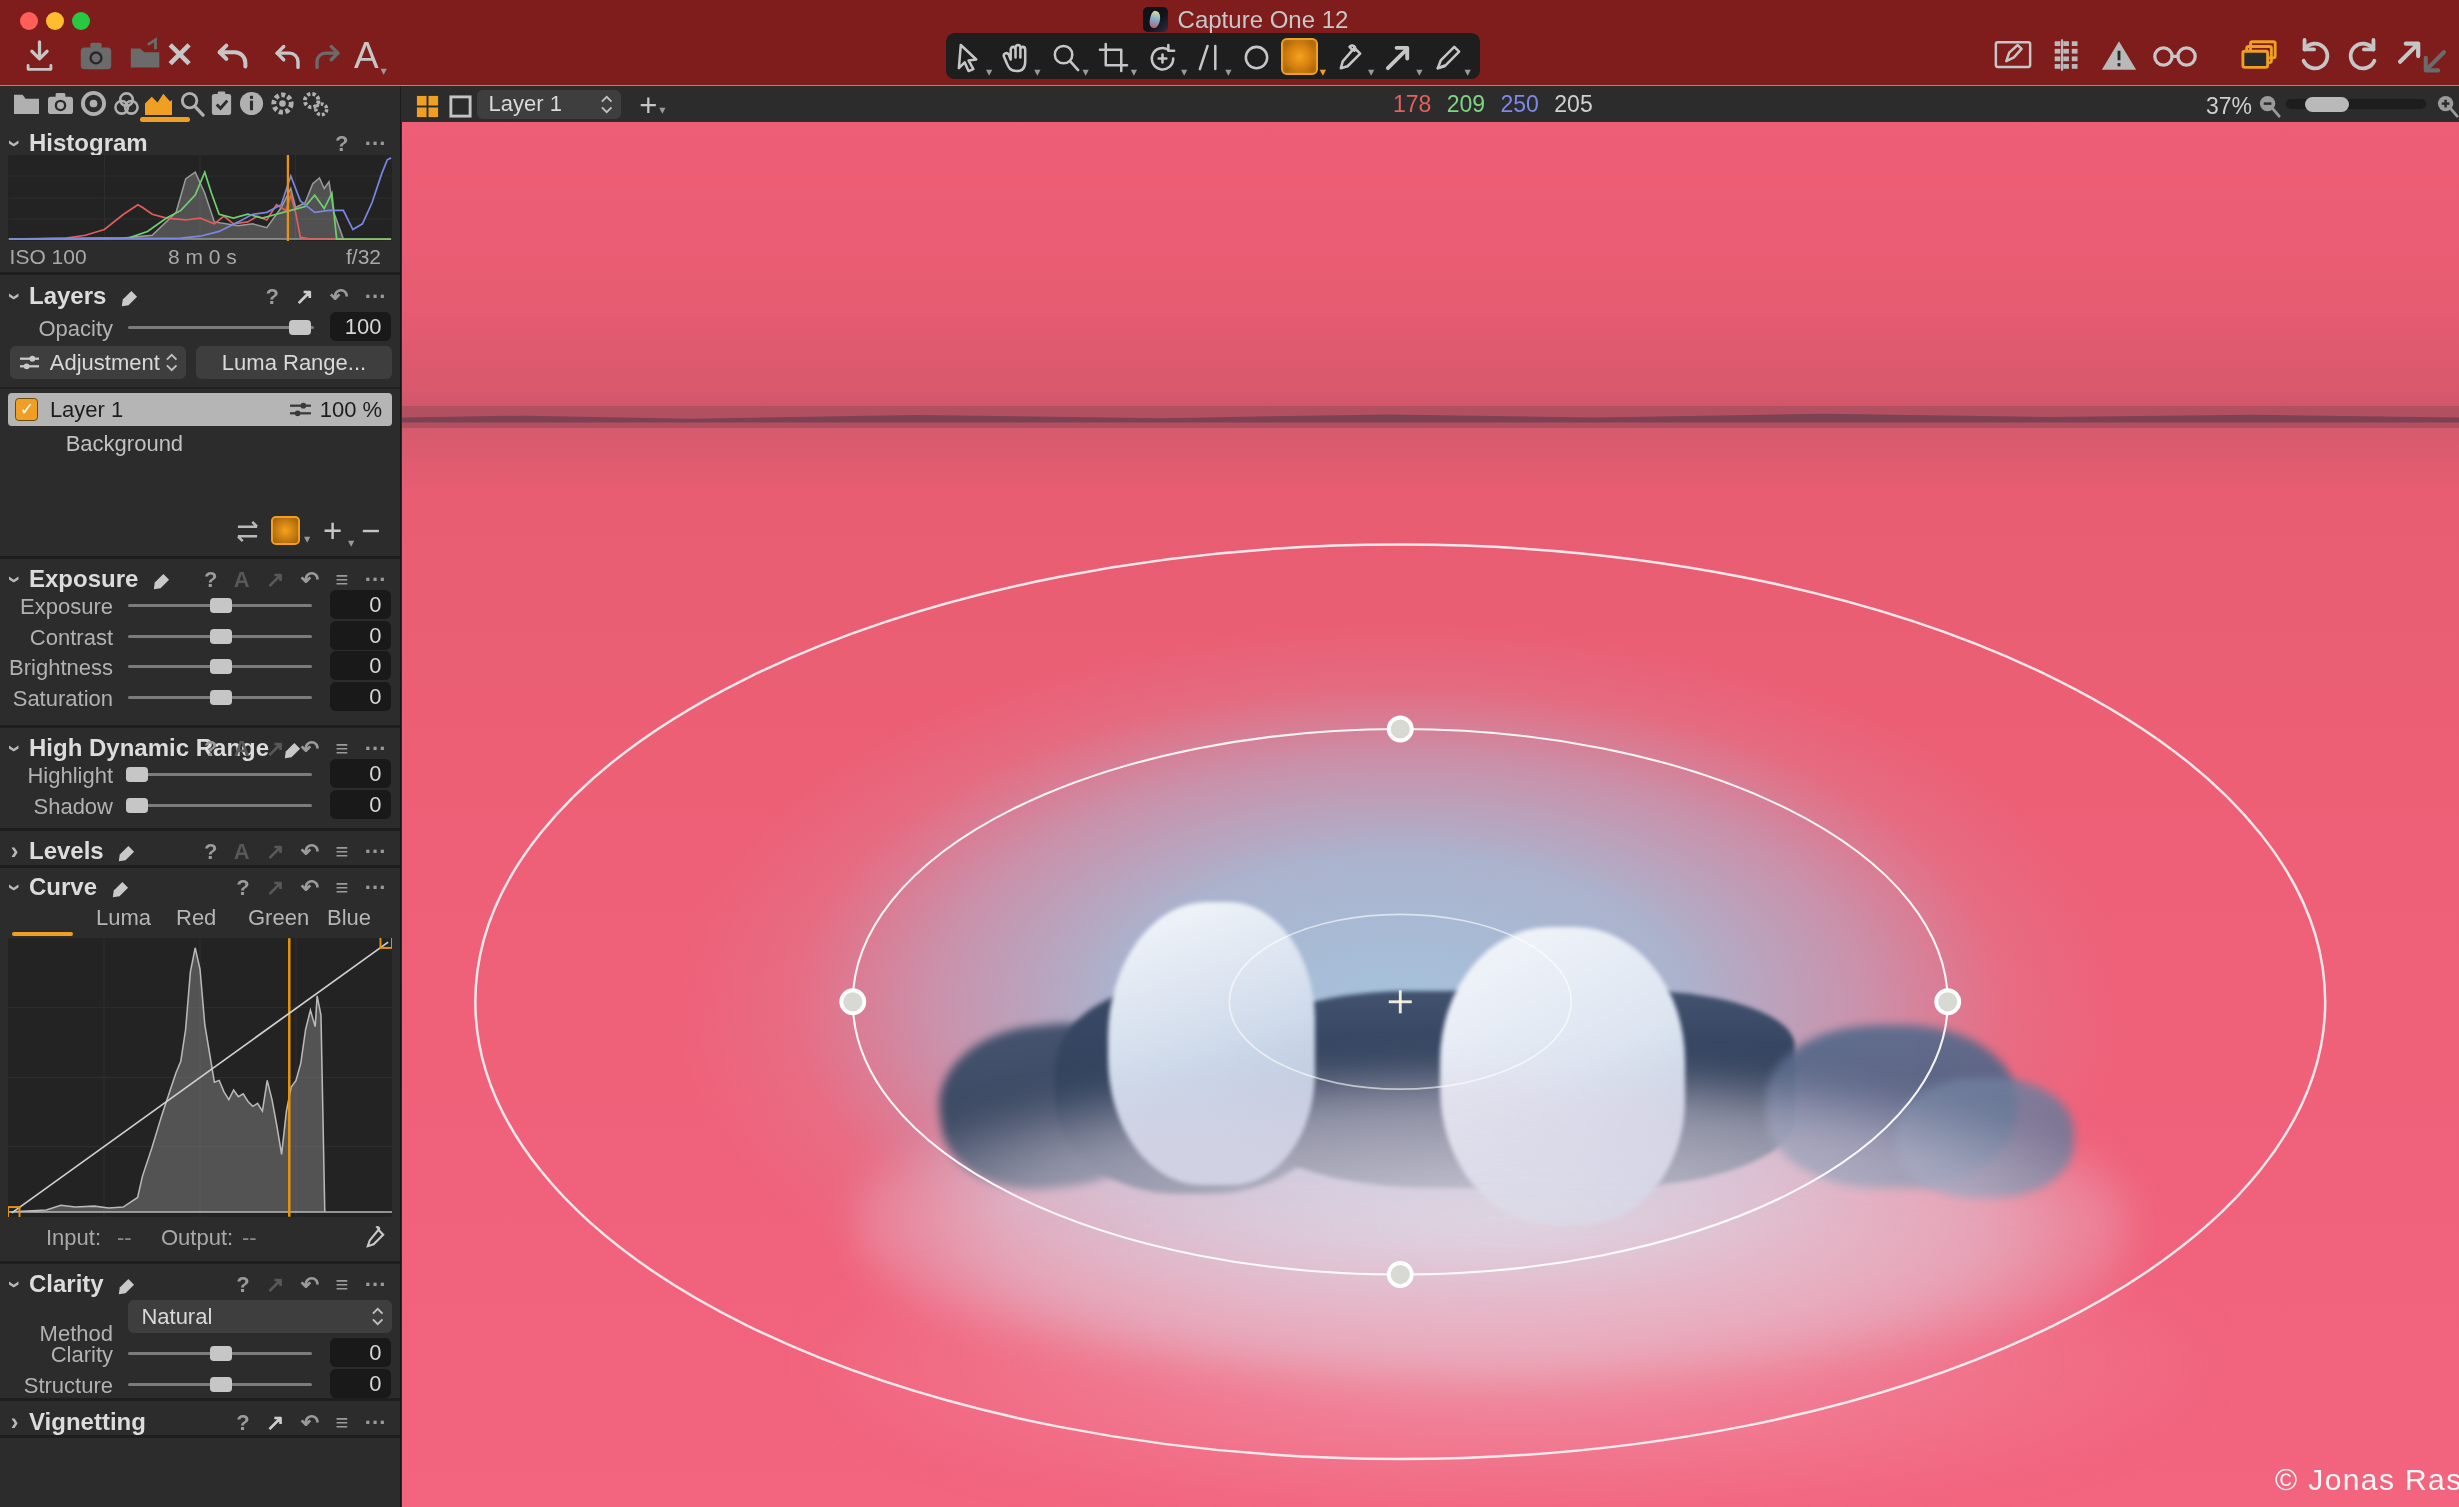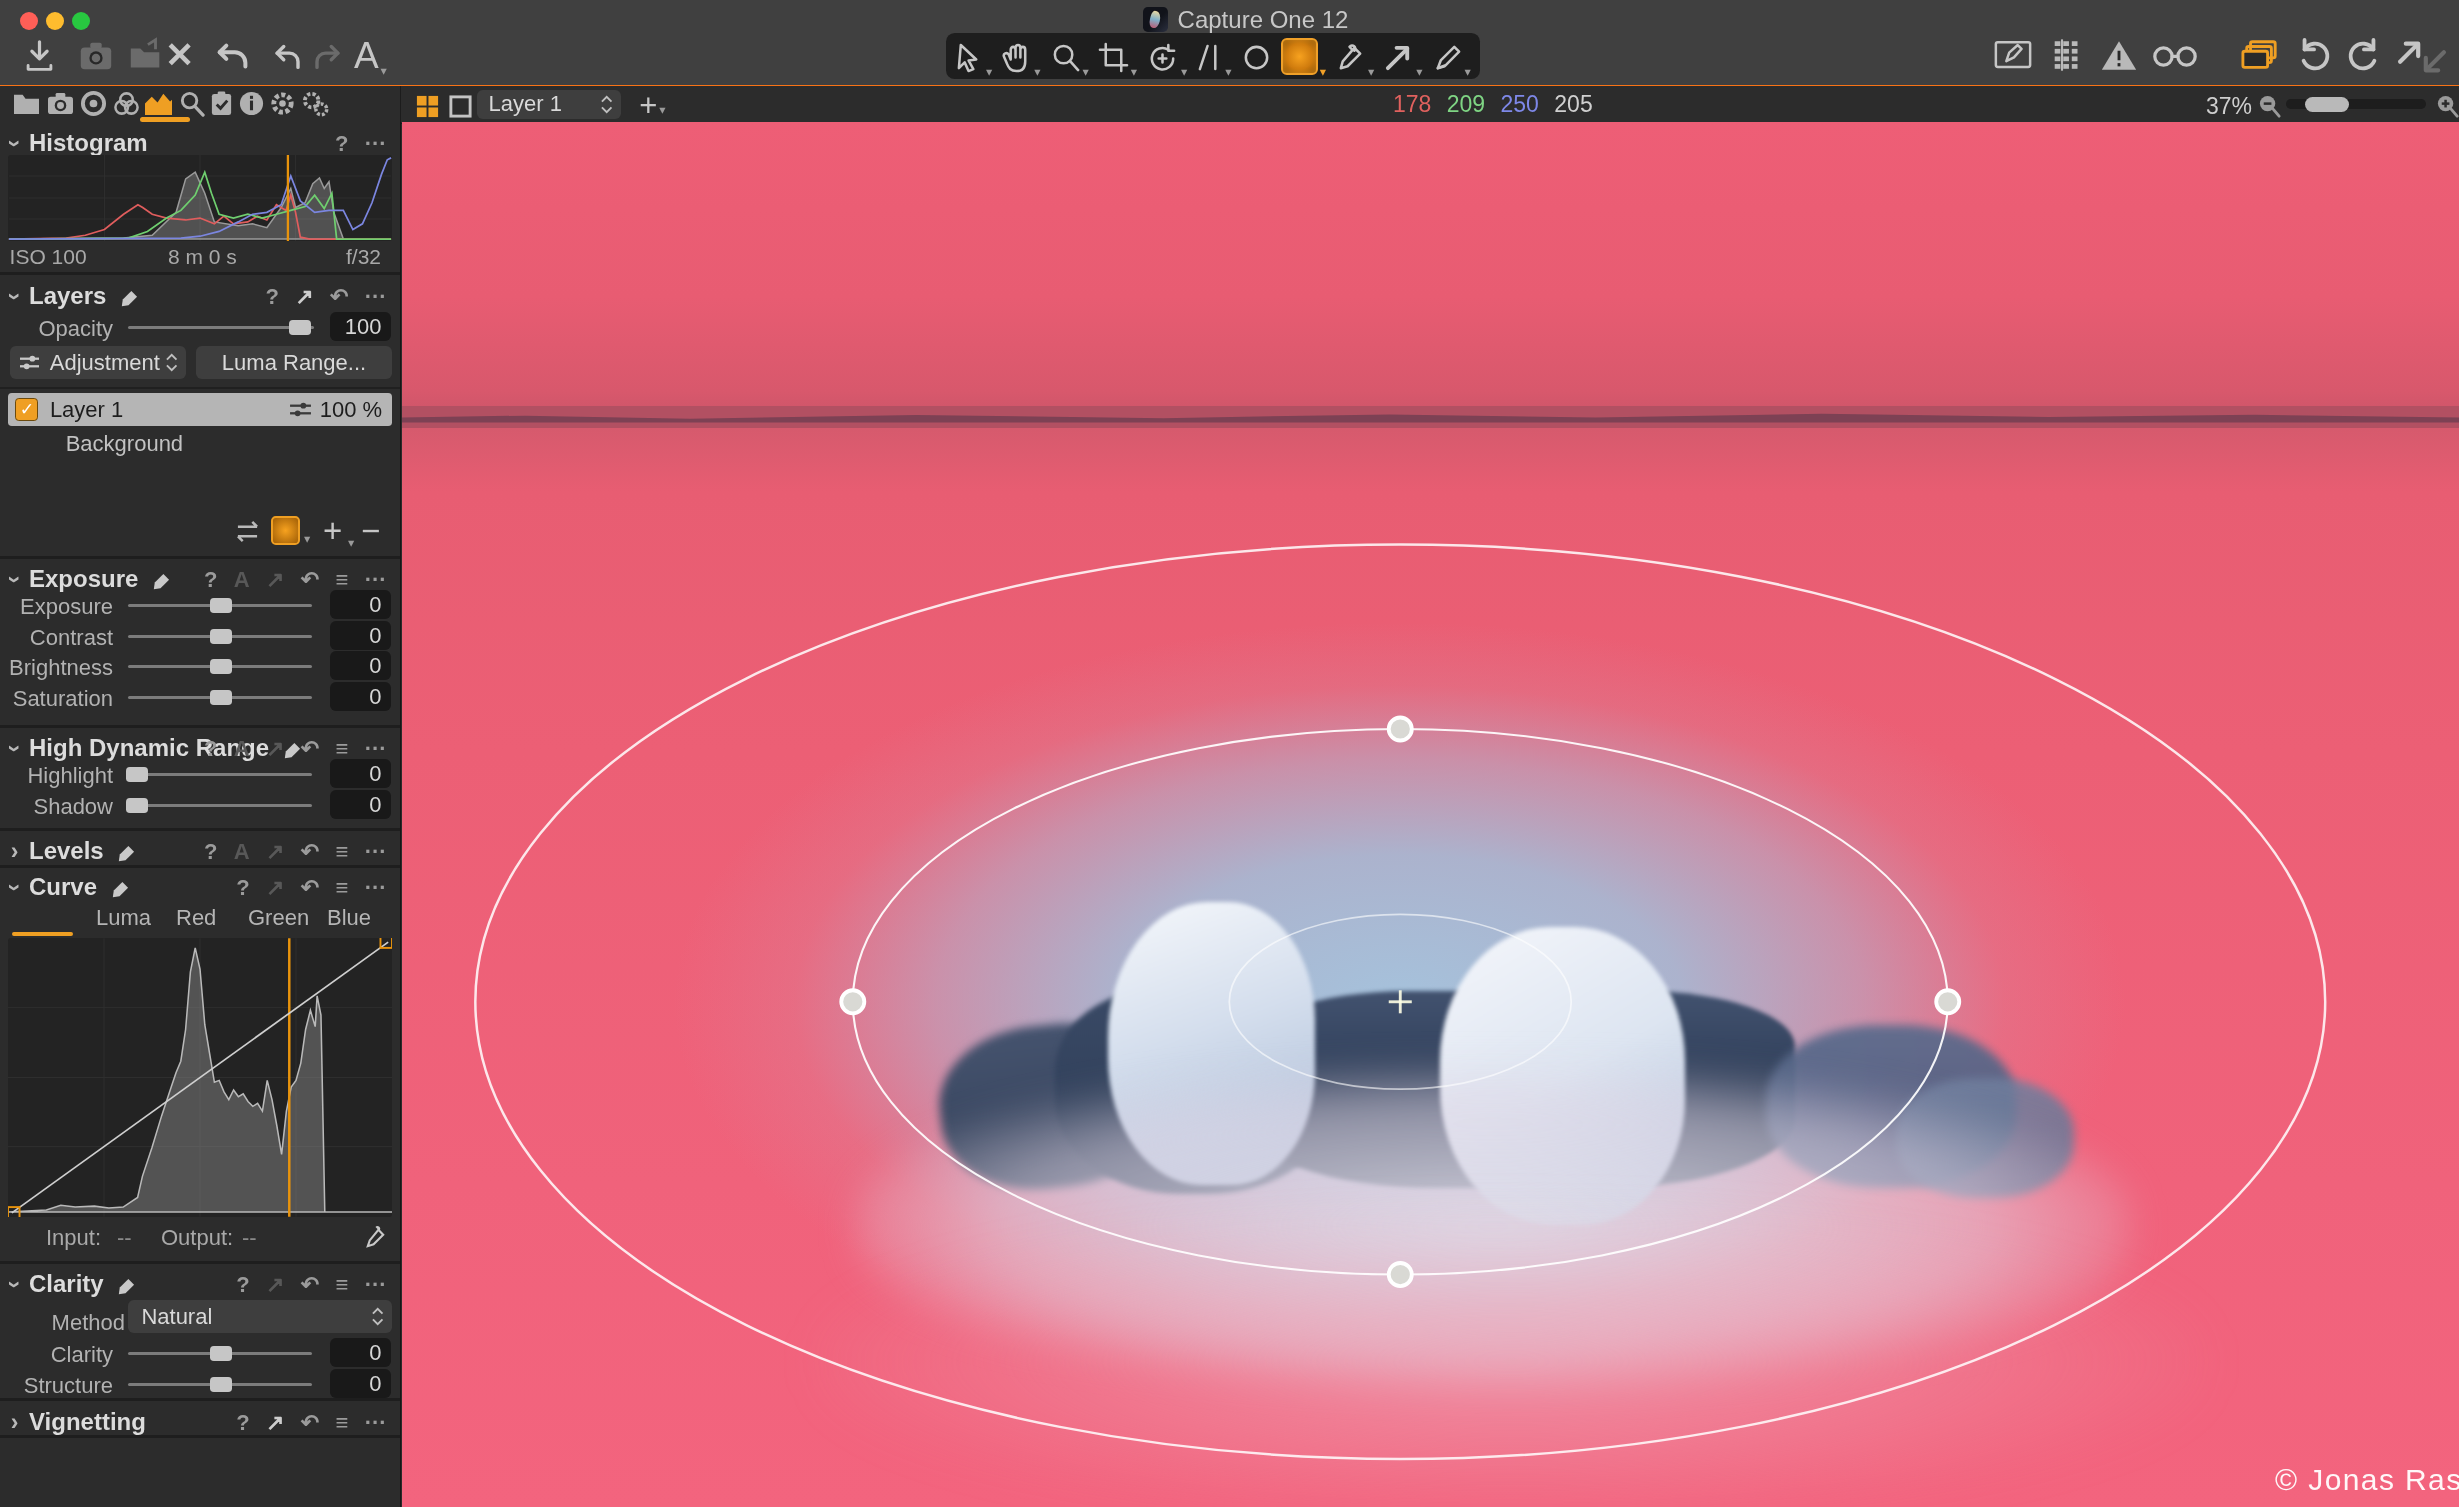--- a/index.html
+++ b/index.html
@@ -1,20 +1,20 @@
 <!DOCTYPE html>
 <html><head>
 <meta charset="utf-8">
 <style>
   html,body{margin:0;padding:0;background:#161616;}
   #root{position:relative;width:2459px;height:1507px;overflow:hidden;background:#2b2b2b;
         font-family:"Liberation Sans",sans-serif;-webkit-font-smoothing:antialiased;}
   .abs{position:absolute;}
   
-  #titlebar{position:absolute;left:0;top:0;width:2459px;height:85px;background:#404040;border-bottom:7px solid #f97316;}
+  #titlebar{position:absolute;left:0;top:0;width:2459px;height:85px;background:#7f1d1d;border-bottom:7px solid #f97316;}
   .tlight{position:absolute;top:11.5px;width:18px;height:18px;border-radius:50%;}
   #apptitle{position:absolute;top:5.8px;left:1143px;display:flex;align-items:center;gap:9.6px;color:#c7c7c7;font-size:24px;}
   #appicon{width:25px;height:25px;border-radius:4.8px;background:linear-gradient(135deg,#11131a 55%,#2b3040 100%);position:relative;}
   #appicon:after{content:"";position:absolute;left:6.7px;top:3.8px;width:9.6px;height:17.3px;background:linear-gradient(180deg,#e8d7a0,#7fb0c9,#b85f78);border-radius:40% 60% 50% 50%;transform:rotate(14deg);}
   .tbico{position:absolute;top:37px;display:flex;align-items:flex-end;}
   .svgi{stroke:#c6c6c6;fill:none;stroke-width:2.6;stroke-linecap:round;stroke-linejoin:round;}
   .svgdim{stroke:#6b6b6b;}
   .glyph{color:#c6c6c6;font-size:29px;line-height:1;}
   .caret{font-size:12.5px;color:#9a9a9a;margin-left:1.9px;transform:translateY(3.8px);}
   #cursorbar{position:absolute;left:946px;top:33px;width:534px;height:46px;background:#1e1e1e;border-radius:8.6px;display:flex;align-items:center;justify-content:space-evenly;}
@@ -653,21 +653,21 @@
         </svg>
       <div class="hicons">
         <span>?</span>
         <span class="dim">↗</span>
         <span>↶</span>
         <span>≡</span>
         <span>···</span>
       </div>
     </div>
     <div class="abs" style="left:0;top:1178px;width:400px;height:35px;">
-      <span class="slabel" style="top:10px;padding-left:12px;">Method</span>
+      <span class="slabel" style="top:21px;">Method</span>
       <div class="vselect" style="left:128px;top:0;width:264px;height:33px;padding-left:13.4px;">
         <span>Natural</span>
         <svg class="stepper" width="13.4" height="21" viewBox="0 0 14 22">
             <path d="M2 8l5-5 5 5M2 14l5 5 5-5" fill="none" stroke="#c0c0c0" stroke-width="2"></path>
           </svg>
       </div>
     </div>
     <div class="abs" style="left:0;top:1216px;width:400px;height:31px;">
       <span class="slabel">Clarity</span>
       <div class="track">

